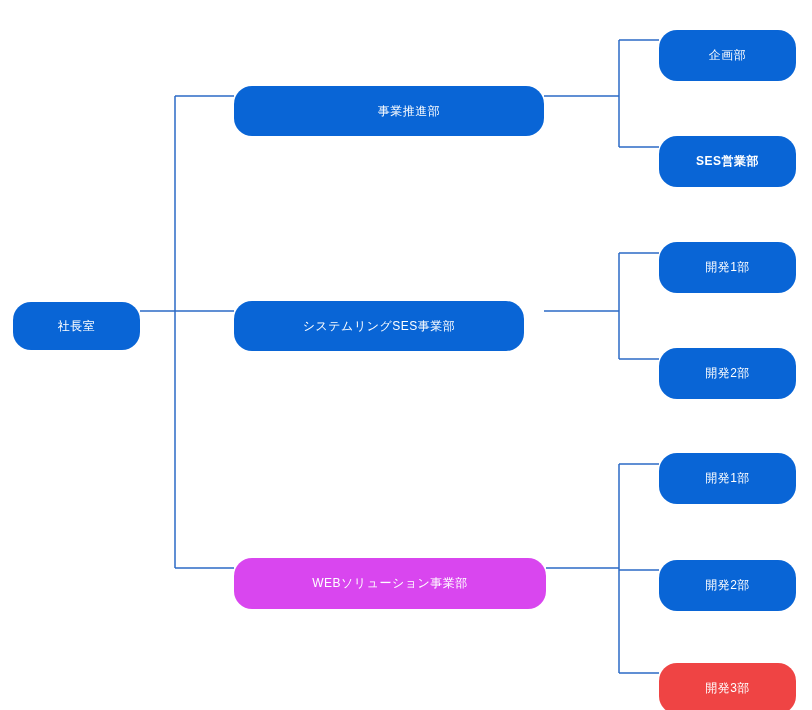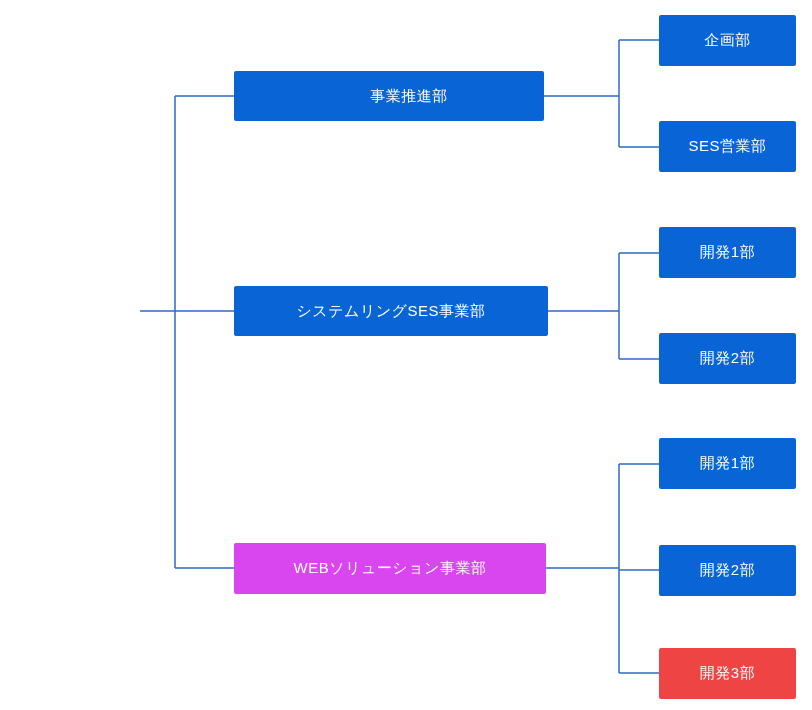--- a/index.html
+++ b/index.html
@@ -21,37 +21,38 @@
     left: 0;
     top: 0;
     width: 812px;
     height: 710px;
   }
   .node {
     position: absolute;
     display: flex;
     align-items: center;
     justify-content: center;
-    border-radius: 2px;
+    border-radius: 18px;
     background: #0965d6;
     color: #ffffff;
-    font-size: 15px;
+    font-size: 12px;
     letter-spacing: 0.5px;
     white-space: nowrap;
     box-sizing: border-box;
+    margin-top: 15px;
   }
   
   #n-root { left: 13px;  top: 287px; width: 127px; height: 48px; }
   
   #n-d1   { left: 234px; top: 71px;  width: 310px; height: 50px; padding-left: 40px; }
-  #n-d2   { left: 234px; top: 286px; width: 314px; height: 50px; }
+  #n-d2   { left: 234px; top: 286px; width: 290px; height: 50px; }
   #n-d3   { left: 234px; top: 543px; width: 312px; height: 51px; }
   
   #n-c11  { left: 659px; top: 15px;  width: 137px; height: 51px; }
-  #n-c12  { left: 659px; top: 121px; width: 137px; height: 51px; }
+  #n-c12  { left: 659px; top: 121px; width: 137px; height: 51px; font-weight: bold; }
   #n-c21  { left: 659px; top: 227px; width: 137px; height: 51px; }
   #n-c22  { left: 659px; top: 333px; width: 137px; height: 51px; }
   #n-c31  { left: 659px; top: 438px; width: 137px; height: 51px; }
   #n-c32  { left: 659px; top: 545px; width: 137px; height: 51px; }
   #n-c33  { left: 659px; top: 648px; width: 137px; height: 51px; }
 </style>
 </head>
 <body>
 
 <div class="canvas">
@@ -73,20 +74,21 @@
     <line x1="619" y1="253" x2="659" y2="253" stroke-width="1.5" stroke="#2b6ac6"></line>
     <line x1="619" y1="359" x2="659" y2="359" stroke-width="1.5" stroke="#2b6ac6"></line>
 
     <line x1="546" y1="568" x2="619" y2="568" stroke-width="1.5" stroke="#2b6ac6"></line>
     <line x1="619" y1="464" x2="619" y2="673" stroke-width="1.5" stroke="#2b6ac6"></line>
     <line x1="619" y1="464" x2="659" y2="464" stroke-width="1.5" stroke="#2b6ac6"></line>
     <line x1="619" y1="570" x2="659" y2="570" stroke-width="1.5" stroke="#2b6ac6"></line>
     <line x1="619" y1="673" x2="659" y2="673" stroke-width="1.5" stroke="#2b6ac6"></line>
   </svg>
 
+  <div class="node" id="n-root" style="background: rgb(9, 101, 214); color: rgb(255, 255, 255);">社長室</div>
 
   <div class="node" id="n-d1" style="background: rgb(9, 101, 214); color: rgb(255, 255, 255);">事業推進部</div>
   <div class="node" id="n-d2" style="background: rgb(9, 101, 214); color: rgb(255, 255, 255);">システムリングSES事業部</div>
   <div class="node" id="n-d3" style="background: #d946ef; color: rgb(255, 255, 255);">WEBソリューション事業部</div>
 
   <div class="node" id="n-c11" style="background: rgb(9, 101, 214); color: rgb(255, 255, 255);">企画部</div>
   <div class="node" id="n-c12" style="background: rgb(9, 101, 214); color: rgb(255, 255, 255);">SES営業部</div>
   <div class="node" id="n-c21" style="background: rgb(9, 101, 214); color: rgb(255, 255, 255);">開発1部</div>
   <div class="node" id="n-c22" style="background: rgb(9, 101, 214); color: rgb(255, 255, 255);">開発2部</div>
   <div class="node" id="n-c31" style="background: rgb(9, 101, 214); color: rgb(255, 255, 255);">開発1部</div>

